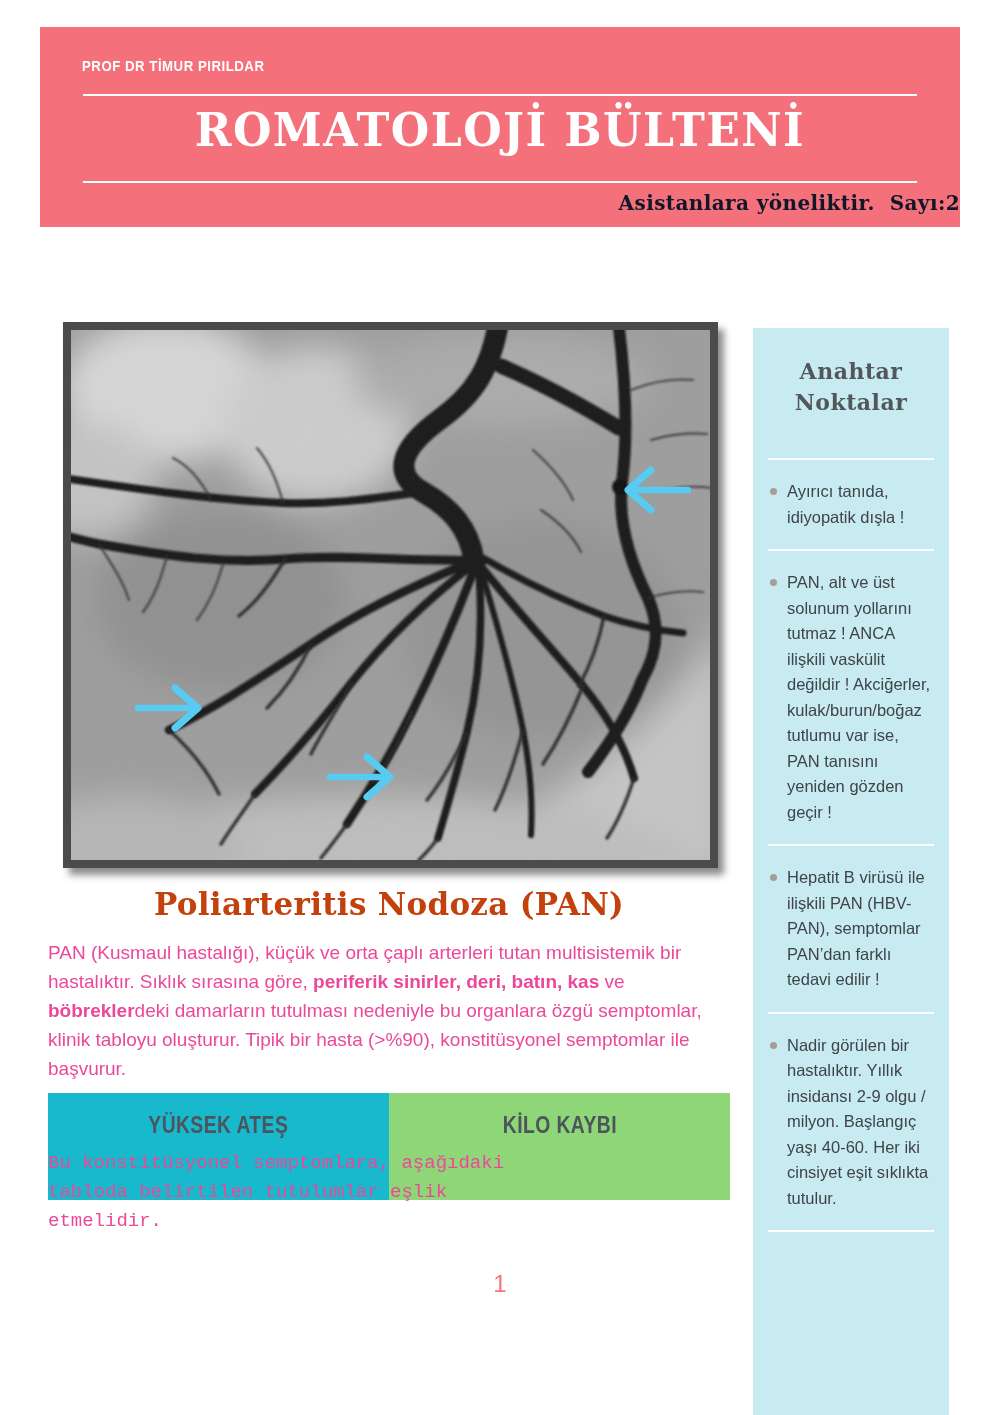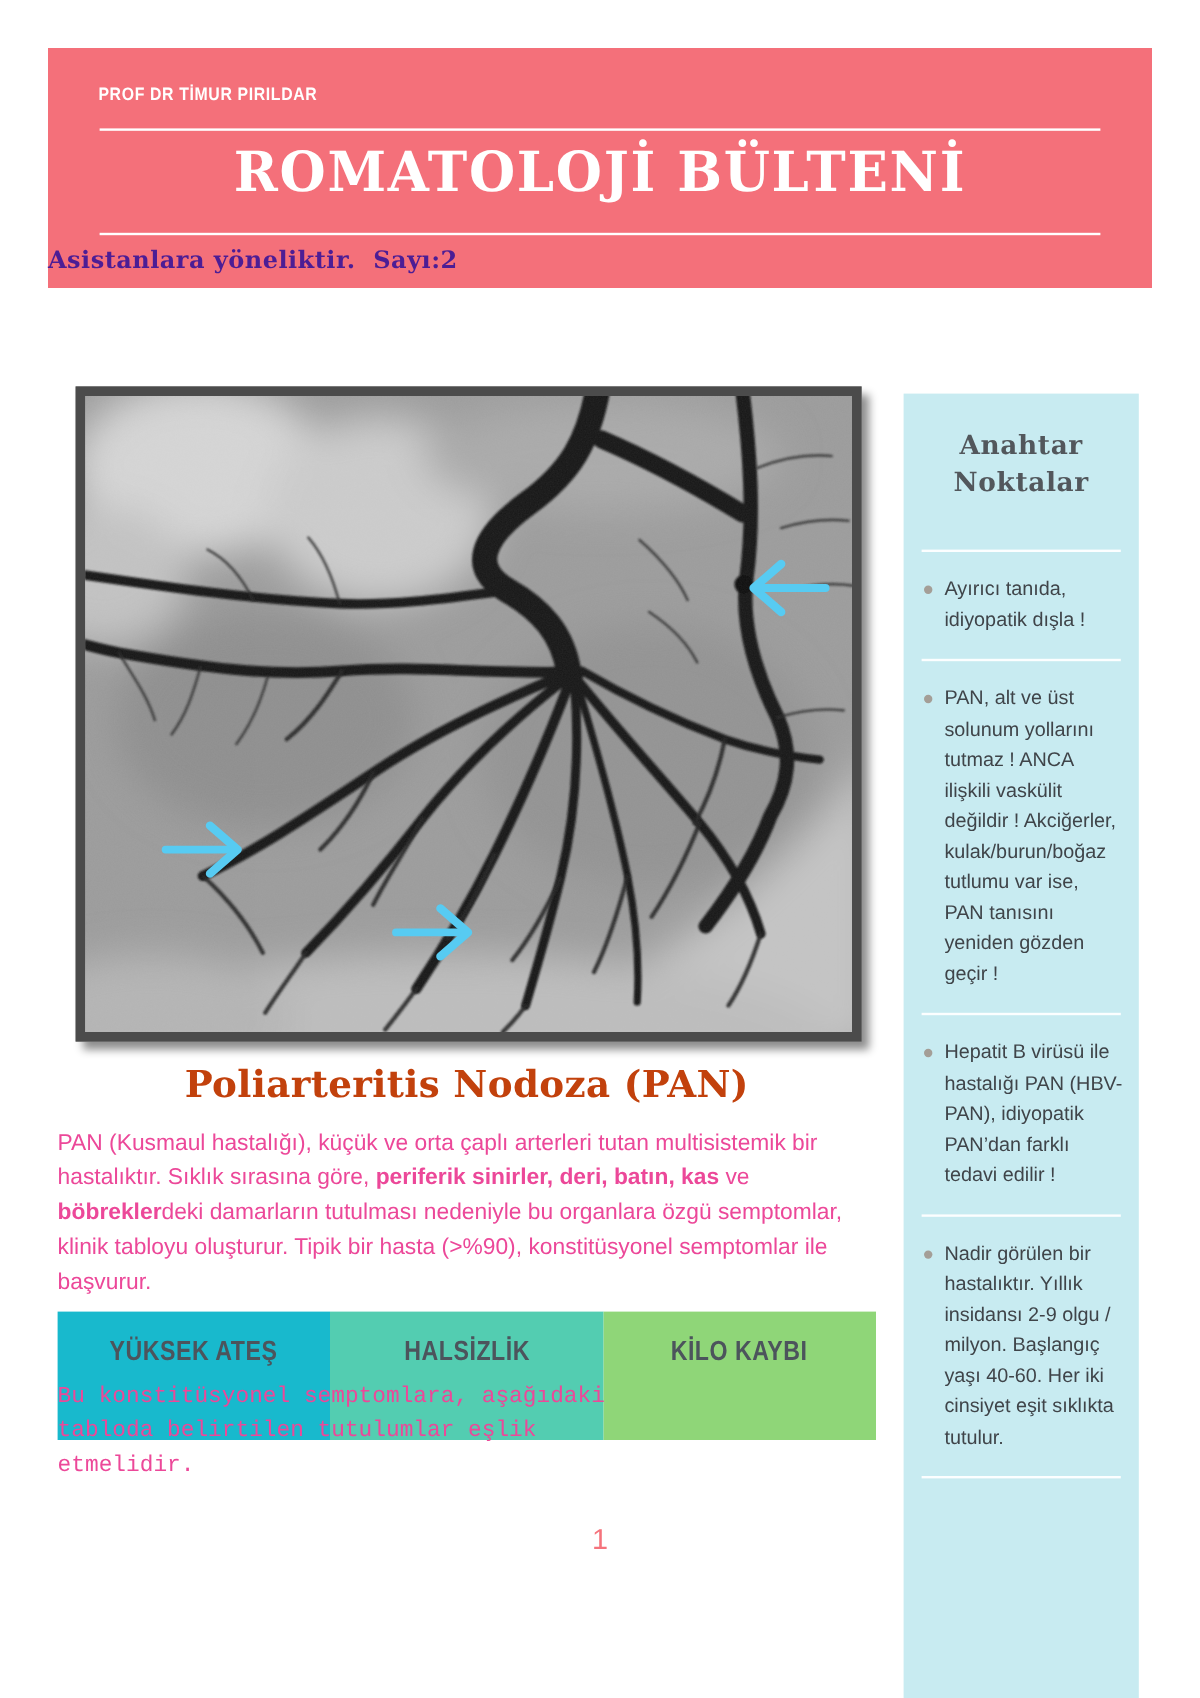--- a/index.html
+++ b/index.html
@@ -1,29 +1,29 @@
 <!DOCTYPE html>
 <html lang="tr"><head>
 <meta charset="utf-8">
 <style>
   html,body{margin:0;padding:0;background:#ffffff;}
   .page{position:relative;width:1000px;height:1415px;background:#ffffff;overflow:hidden;
         font-family:"Liberation Sans",sans-serif;}
 
   
-  .masthead{position:absolute;left:40px;top:40px;width:920px;height:200px;background:#F4707A;}
+  .masthead{position:absolute;left:40px;top:27px;width:920px;height:200px;background:#F4707A;}
   .masthead .author{position:absolute;left:42px;top:30px;color:#ffffff;font-size:15px;font-weight:700;
         letter-spacing:.6px;transform:scaleX(.88);transform-origin:left center;white-space:nowrap;}
   .masthead .rule{position:absolute;left:43px;right:43px;height:2px;background:#ffffff;}
   .masthead .rule-top{top:67px;}
   .masthead .rule-bottom{top:154px;}
   .masthead .nl-title{position:absolute;left:0;top:76px;width:100%;margin:0;text-align:center;
         color:#ffffff;font-family:"DejaVu Serif","Liberation Serif",serif;font-weight:700;
         font-size:46px;letter-spacing:1.5px;transform:scaleX(.96);}
-  .masthead .nl-subtitle{position:absolute;left:0;top:164px;width:100%;text-align:left;color:#4c1d95;
+  .masthead .nl-subtitle{position:absolute;left:0;top:164px;width:100%;text-align:right;color:#0f172a;
         font-family:"DejaVu Serif","Liberation Serif",serif;font-weight:700;font-size:20px;
         letter-spacing:.4px;white-space:pre;}
 
   
   .sidebar{position:absolute;left:753px;top:328px;width:196px;height:1149px;background:#C8EBF1;
         box-sizing:border-box;padding:16px 13px;}
   .sidebar .kp-title{margin:12px 0 0;text-align:center;color:#52575C;
         font-family:"DejaVu Serif","Liberation Serif",serif;font-weight:700;font-size:22px;
         line-height:31px;letter-spacing:.5px;}
   .kp-rule{height:2px;background:rgba(255,255,255,.95);margin:19px 2px;}
@@ -79,21 +79,21 @@
       <span class="kp-text">Ayırıcı tanıda, idiyopatik dışla !</span>
     </div>
     <div class="kp-rule"></div>
     <div class="kp-item">
       <span class="kp-bullet"></span>
       <span class="kp-text">PAN, alt ve üst solunum yollarını tutmaz ! ANCA ilişkili vaskülit değildir ! Akciğerler, kulak/burun/boğaz tutlumu var ise, PAN tanısını yeniden gözden geçir !</span>
     </div>
     <div class="kp-rule"></div>
     <div class="kp-item">
       <span class="kp-bullet"></span>
-      <span class="kp-text">Hepatit B virüsü ile hastalığı PAN (HBV-PAN), idiyopatik PAN’dan farklı tedavi edilir !</span>
+      <span class="kp-text">Hepatit B virüsü ile ilişkili PAN (HBV-PAN), semptomlar PAN’dan farklı tedavi edilir !</span>
     </div>
     <div class="kp-rule"></div>
     <div class="kp-item">
       <span class="kp-bullet"></span>
       <span class="kp-text">Nadir görülen bir hastalıktır. Yıllık insidansı 2-9 olgu / milyon. Başlangıç yaşı 40-60. Her iki cinsiyet eşit sıklıkta tutulur.</span>
     </div>
     <div class="kp-rule"></div>
   </aside>
 
   <figure class="figure" style="margin:0">
@@ -172,23 +172,20 @@
   </figure>
 
   <h2 class="article-title">Poliarteritis Nodoza (PAN)</h2>
 
   <p class="body-text p1"><span>PAN (Kusmaul hastalığı), küçük ve orta çaplı arterleri tutan multisistemik bir hastalıktır. Sıklık sırasına göre, </span><strong>periferik sinirler, deri, batın, kas</strong><span> ve </span><strong>böbrekler</strong><span>deki damarların tutulması nedeniyle bu organlara özgü semptomlar, klinik tabloyu oluşturur. Tipik bir hasta (&gt;%90), konstitüsyonel semptomlar ile başvurur.</span></p>
 
   <div class="cards">
     <div class="card card-0">
       <span class="card-label">YÜKSEK ATEŞ</span>
     </div>
-    <div class="card card-1">
-      <span class="card-label">HALSİZLİK</span>
-    </div>
     <div class="card card-2">
       <span class="card-label">KİLO KAYBI</span>
     </div>
   </div>
 
   <p class="body-text p2">Bu konstitüsyonel semptomlara, aşağıdaki tabloda belirtilen tutulumlar eşlik etmelidir.</p>
 
   <div class="page-number">1</div>
 
 </div>

